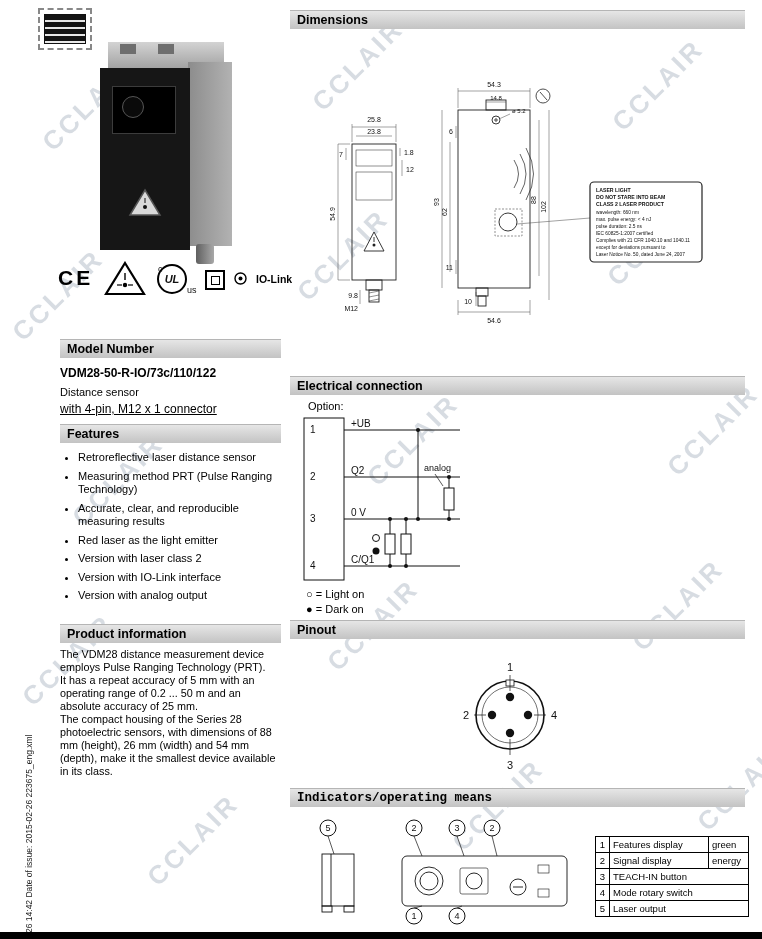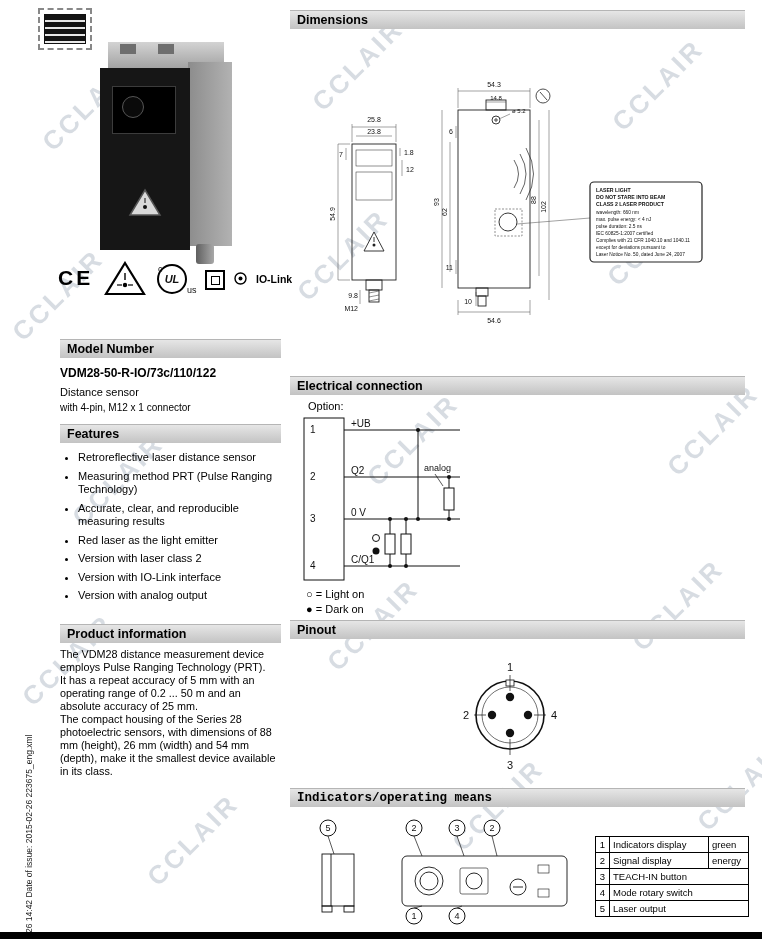--- a/index.html
+++ b/index.html
@@ -6,21 +6,21 @@
   html,body { width:762px; height:939px; }
   body { position:relative; background:#fff; font-family:"Liberation Sans", sans-serif; color:#000; overflow:hidden; }
   .abs { position:absolute; }
   .wm { position:absolute; font-size:26px; font-weight:bold; letter-spacing:3px;
         color:rgba(150,162,178,0.38); transform:rotate(-45deg); pointer-events:none; }
   .hdr { position:absolute; height:19px; line-height:19px; padding-left:7px;
          background:linear-gradient(180deg,#e6e6e6,#c3c3c3); border-top:1px solid #b5b5b5;
          font-weight:bold; font-size:12.5px; }
   .t12b { font-size:12px; font-weight:bold;text-align:center; }
   .t11 { font-size:11px; }
-  .t10 { font-size:10px; }
+  .t10 { font-size:12px;text-decoration:underline; }
   ul.features { position:absolute; left:64px; top:451px; width:218px; padding-left:14px; }
   ul.features li { font-size:11px; line-height:13.5px; margin-bottom:5px; }
   .info { position:absolute; left:60px; top:648px; width:222px; }
   .info p { font-size:10.8px; line-height:13px; }
   table.ind { position:absolute; left:595px; top:836px; border-collapse:collapse; background:#fff; }
   table.ind td { border:1px solid #000; font-size:9.5px; padding:1px 3px; height:16px; vertical-align:middle; }
   td.c-num { width:14px; text-align:center; }
   td.c-label { width:99px; }
   td.c-color { width:40px; }
   .legend-line { position:absolute; font-size:11px; }
@@ -352,21 +352,21 @@
     <text x="200" y="21">2</text>
     <text x="122" y="109">1</text>
     <text x="165" y="109">4</text>
   </g>
 </svg>
 
 <table class="ind">
   <tbody>
       <tr>
     <td class="c-num">1</td>
-    <td class="c-label">Indicators display</td>
+    <td class="c-label">Features display</td>
     <td class="c-color">green</td>
   </tr>
   <tr>
     <td class="c-num">2</td>
     <td class="c-label">Signal display</td>
     <td class="c-color">energy</td>
   </tr>
   <tr>
     <td class="c-num">3</td>
     <td class="c-label" colspan="2">TEACH-IN button</td>

